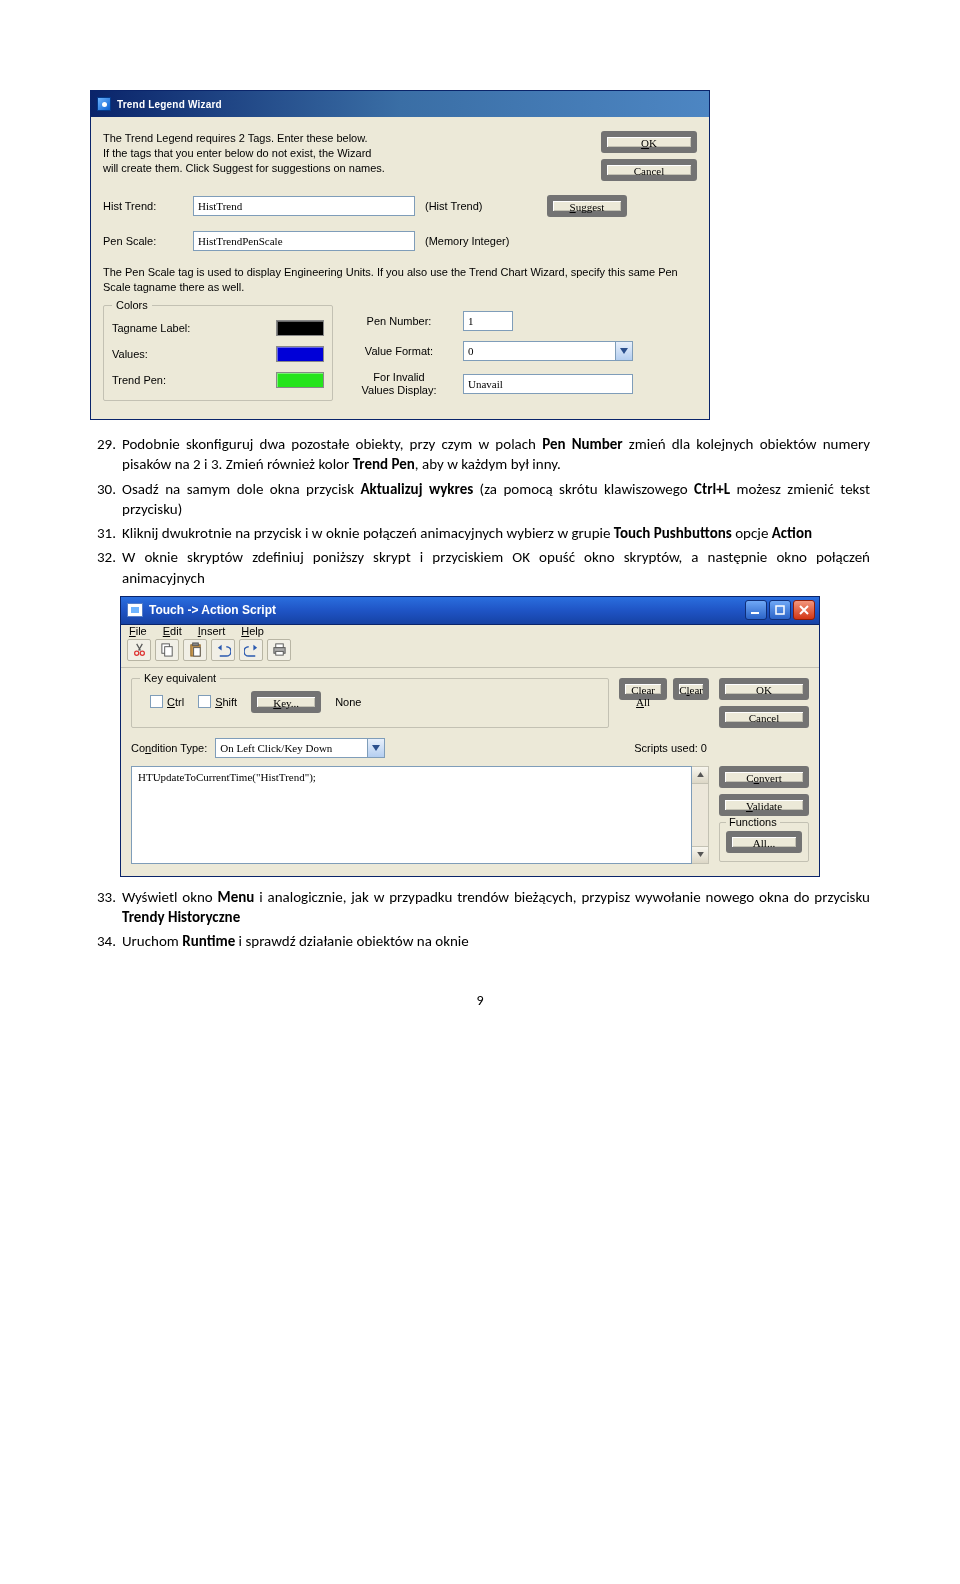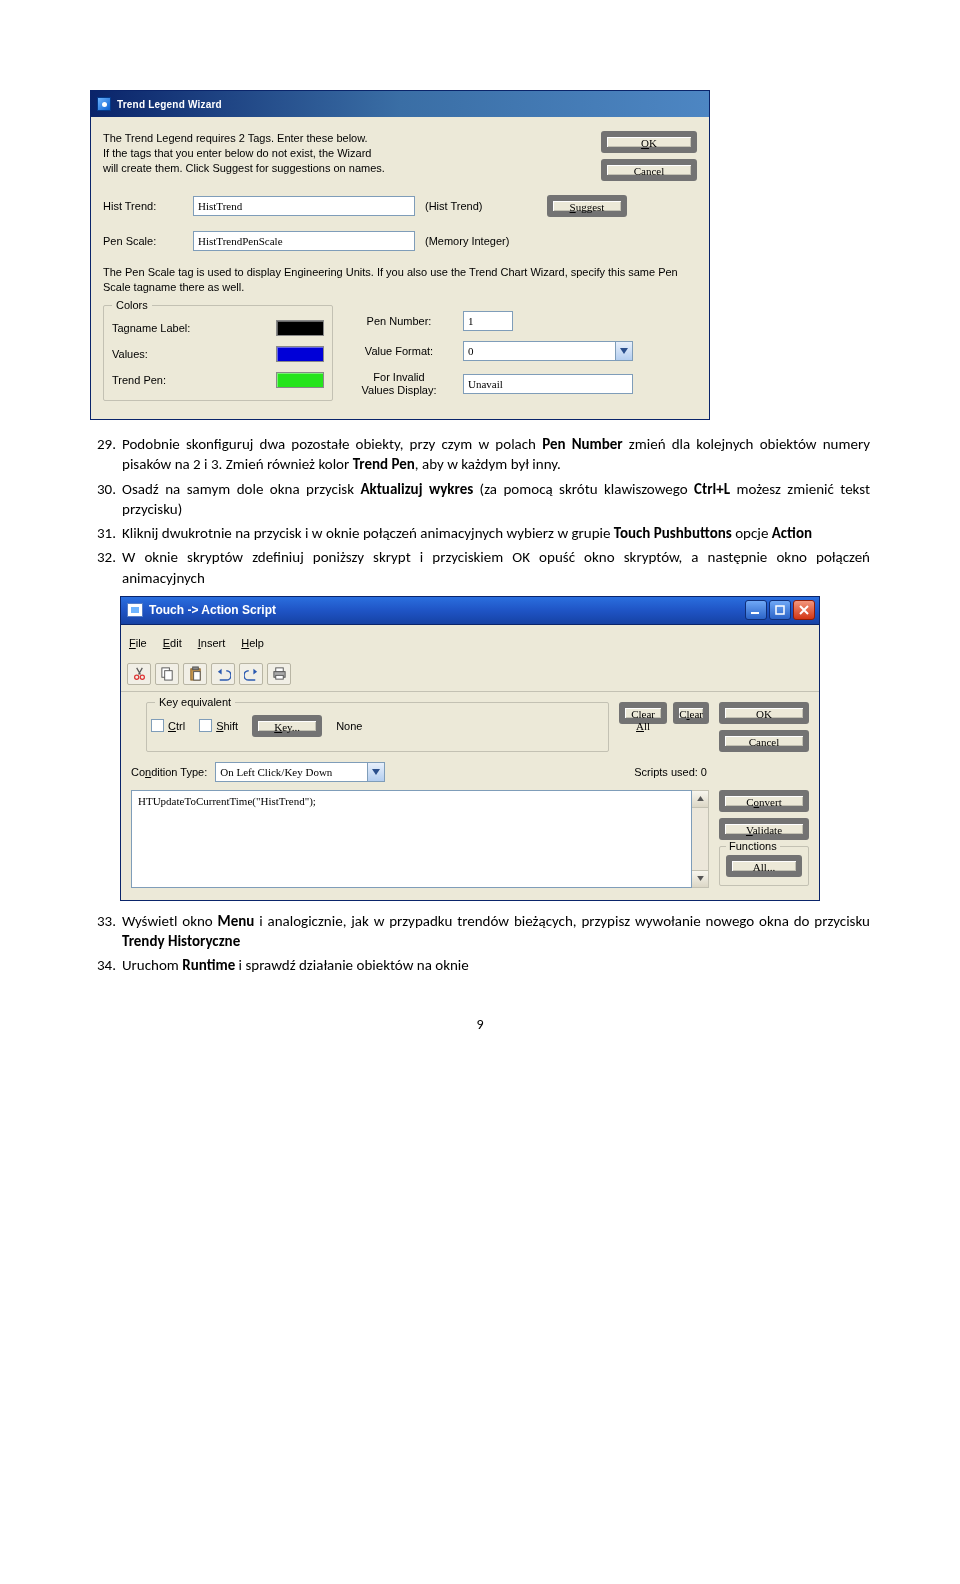--- a/index.html
+++ b/index.html
@@ -51,28 +51,28 @@
 .win2-wrap { margin-left:30px; margin-top:8px; margin-bottom:10px; }
 .win2 { width:700px; border:1px solid #0a246a; background:#ece9d8; font-family:Tahoma, Arial, sans-serif; font-size:11px; }
 .titlebar2 { height:28px; background: linear-gradient(180deg,#2a6ede 0%,#1f54c5 50%,#1642a4 100%); border-bottom:1px solid #0a246a; display:flex; align-items:center; padding:0 4px 0 6px; }
 .tb2-icon { width:16px; height:14px; background:#fff; border:1px solid #567ec8; margin-right:6px; display:flex; align-items:center; justify-content:center; }
 .tb2-icon::before { content:""; width:8px; height:6px; background:#6fb5ff; }
 .tb2-title { color:#fff; font-weight:bold; font-size:12px; flex:1; }
 .win-ctrls { display:flex; gap:2px; }
 .wc { width:22px; height:20px; border-radius:3px; display:flex; align-items:center; justify-content:center; background:linear-gradient(#6fa8f6,#2a63c8); border:1px solid #0f2e78; }
 .wc.close { background:linear-gradient(#f3967c,#d23615); border:1px solid #8e1d08; }
 .wc svg { width:10px; height:10px; fill:#fff; }
-.menubar { padding:12px 8px; display:flex; gap:16px; }
+.menubar { padding:0 8px; display:flex; gap:16px; }
 .menubar span u { text-decoration:underline; }
 .toolbar { padding:2px 6px 6px 6px; display:flex; gap:4px; border-bottom:1px solid #c3c1b3; }
 .tbtn { width:24px; height:22px; border:1px solid #b8b5a4; border-radius:2px; background:#f1efe6; display:flex; align-items:center; justify-content:center; position:relative; }
 .tbtn svg { width:15px; height:15px; }
 .win2-body { padding:10px 10px 12px 10px; }
 .body-row { display:flex; gap:10px; }
-.key-fs { border:1px solid #c3c1b3; border-radius:2px; flex:1; padding:12px 10px 12px 4px; position:relative;margin-left:15px; }
+.key-fs { border:1px solid #c3c1b3; border-radius:2px; flex:1; padding:12px 10px 12px 18px; position:relative; }
 .key-fs .legend { position:absolute; top:-7px; left:8px; background:#ece9d8; padding:0 4px; }
 .key-inner { display:flex; align-items:center; gap:14px; }
 .chk { display:flex; align-items:center; gap:4px; }
 .chkbox { width:13px; height:13px; background:#fff; border:1px solid #7f9db9; }
 .btn-col2 { width:90px; display:flex; gap:6px; }
 .btn-col3 { width:90px; display:flex; flex-direction:column; gap:6px; }
 .cond-row { display:flex; align-items:center; margin-top:10px; gap:8px; }
 .cond-row .combo { width:170px; position:relative; }
 .spacer { flex:1; }
 .scripts-used { margin-right:4px; }

